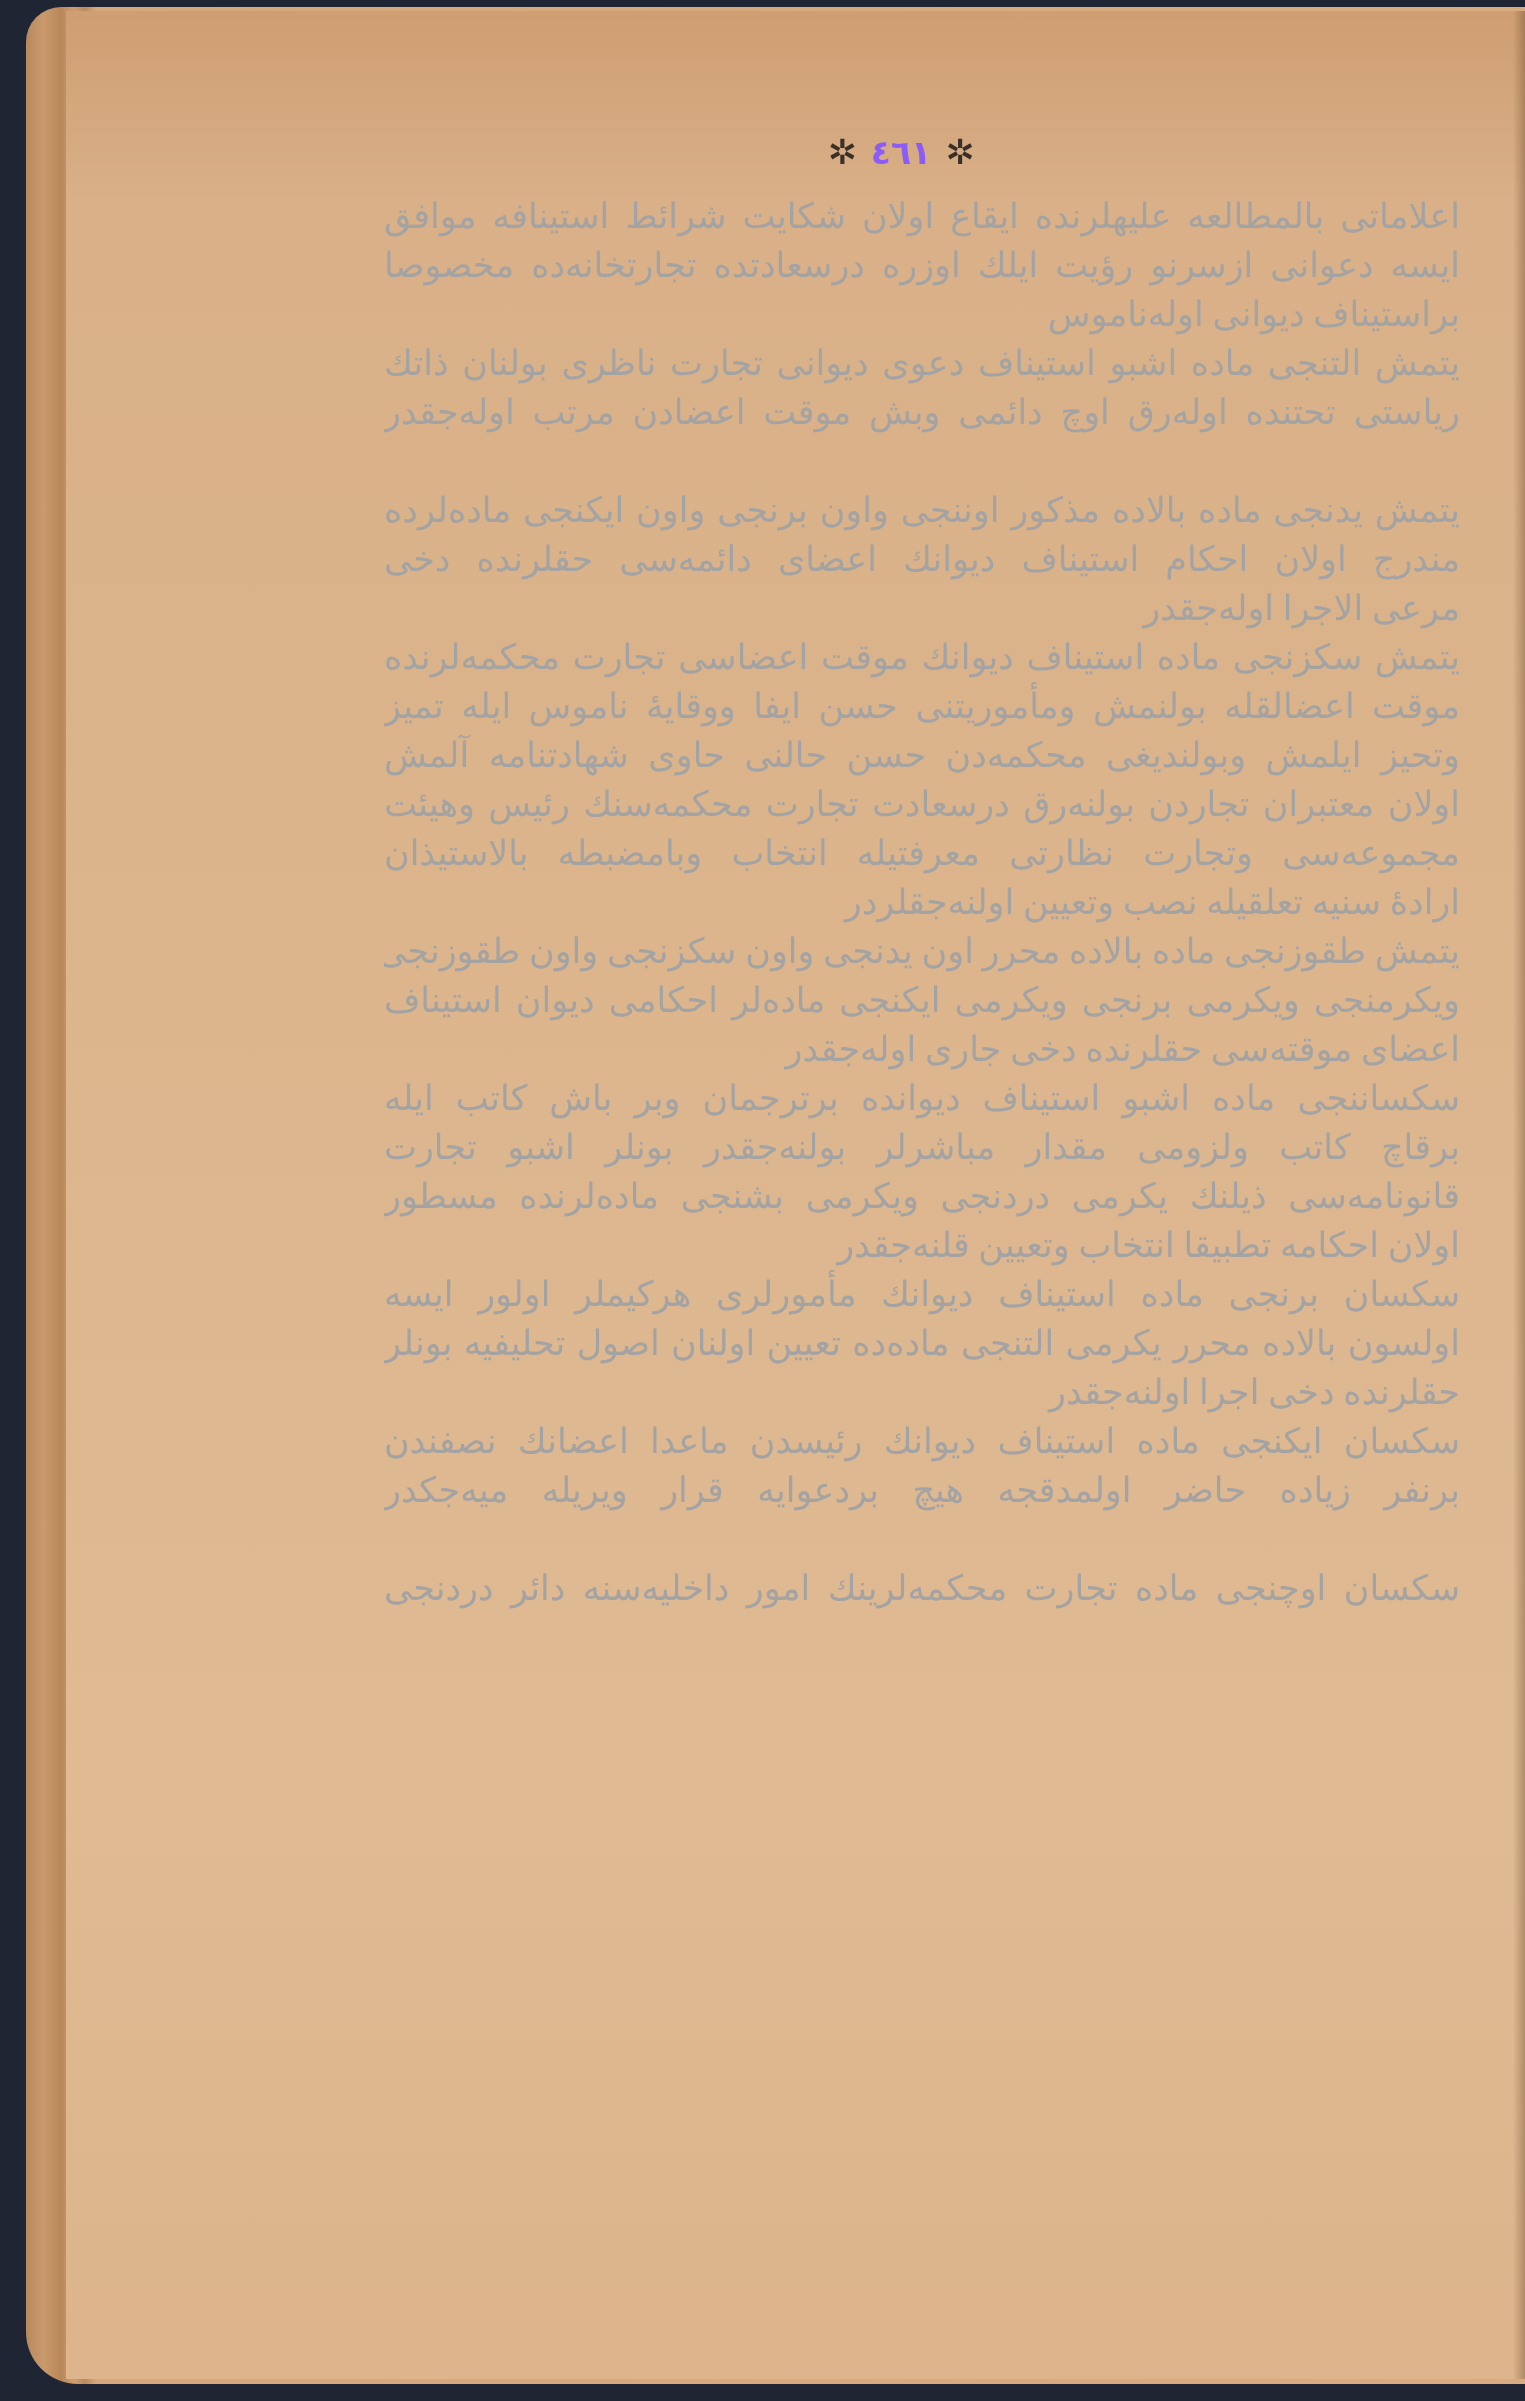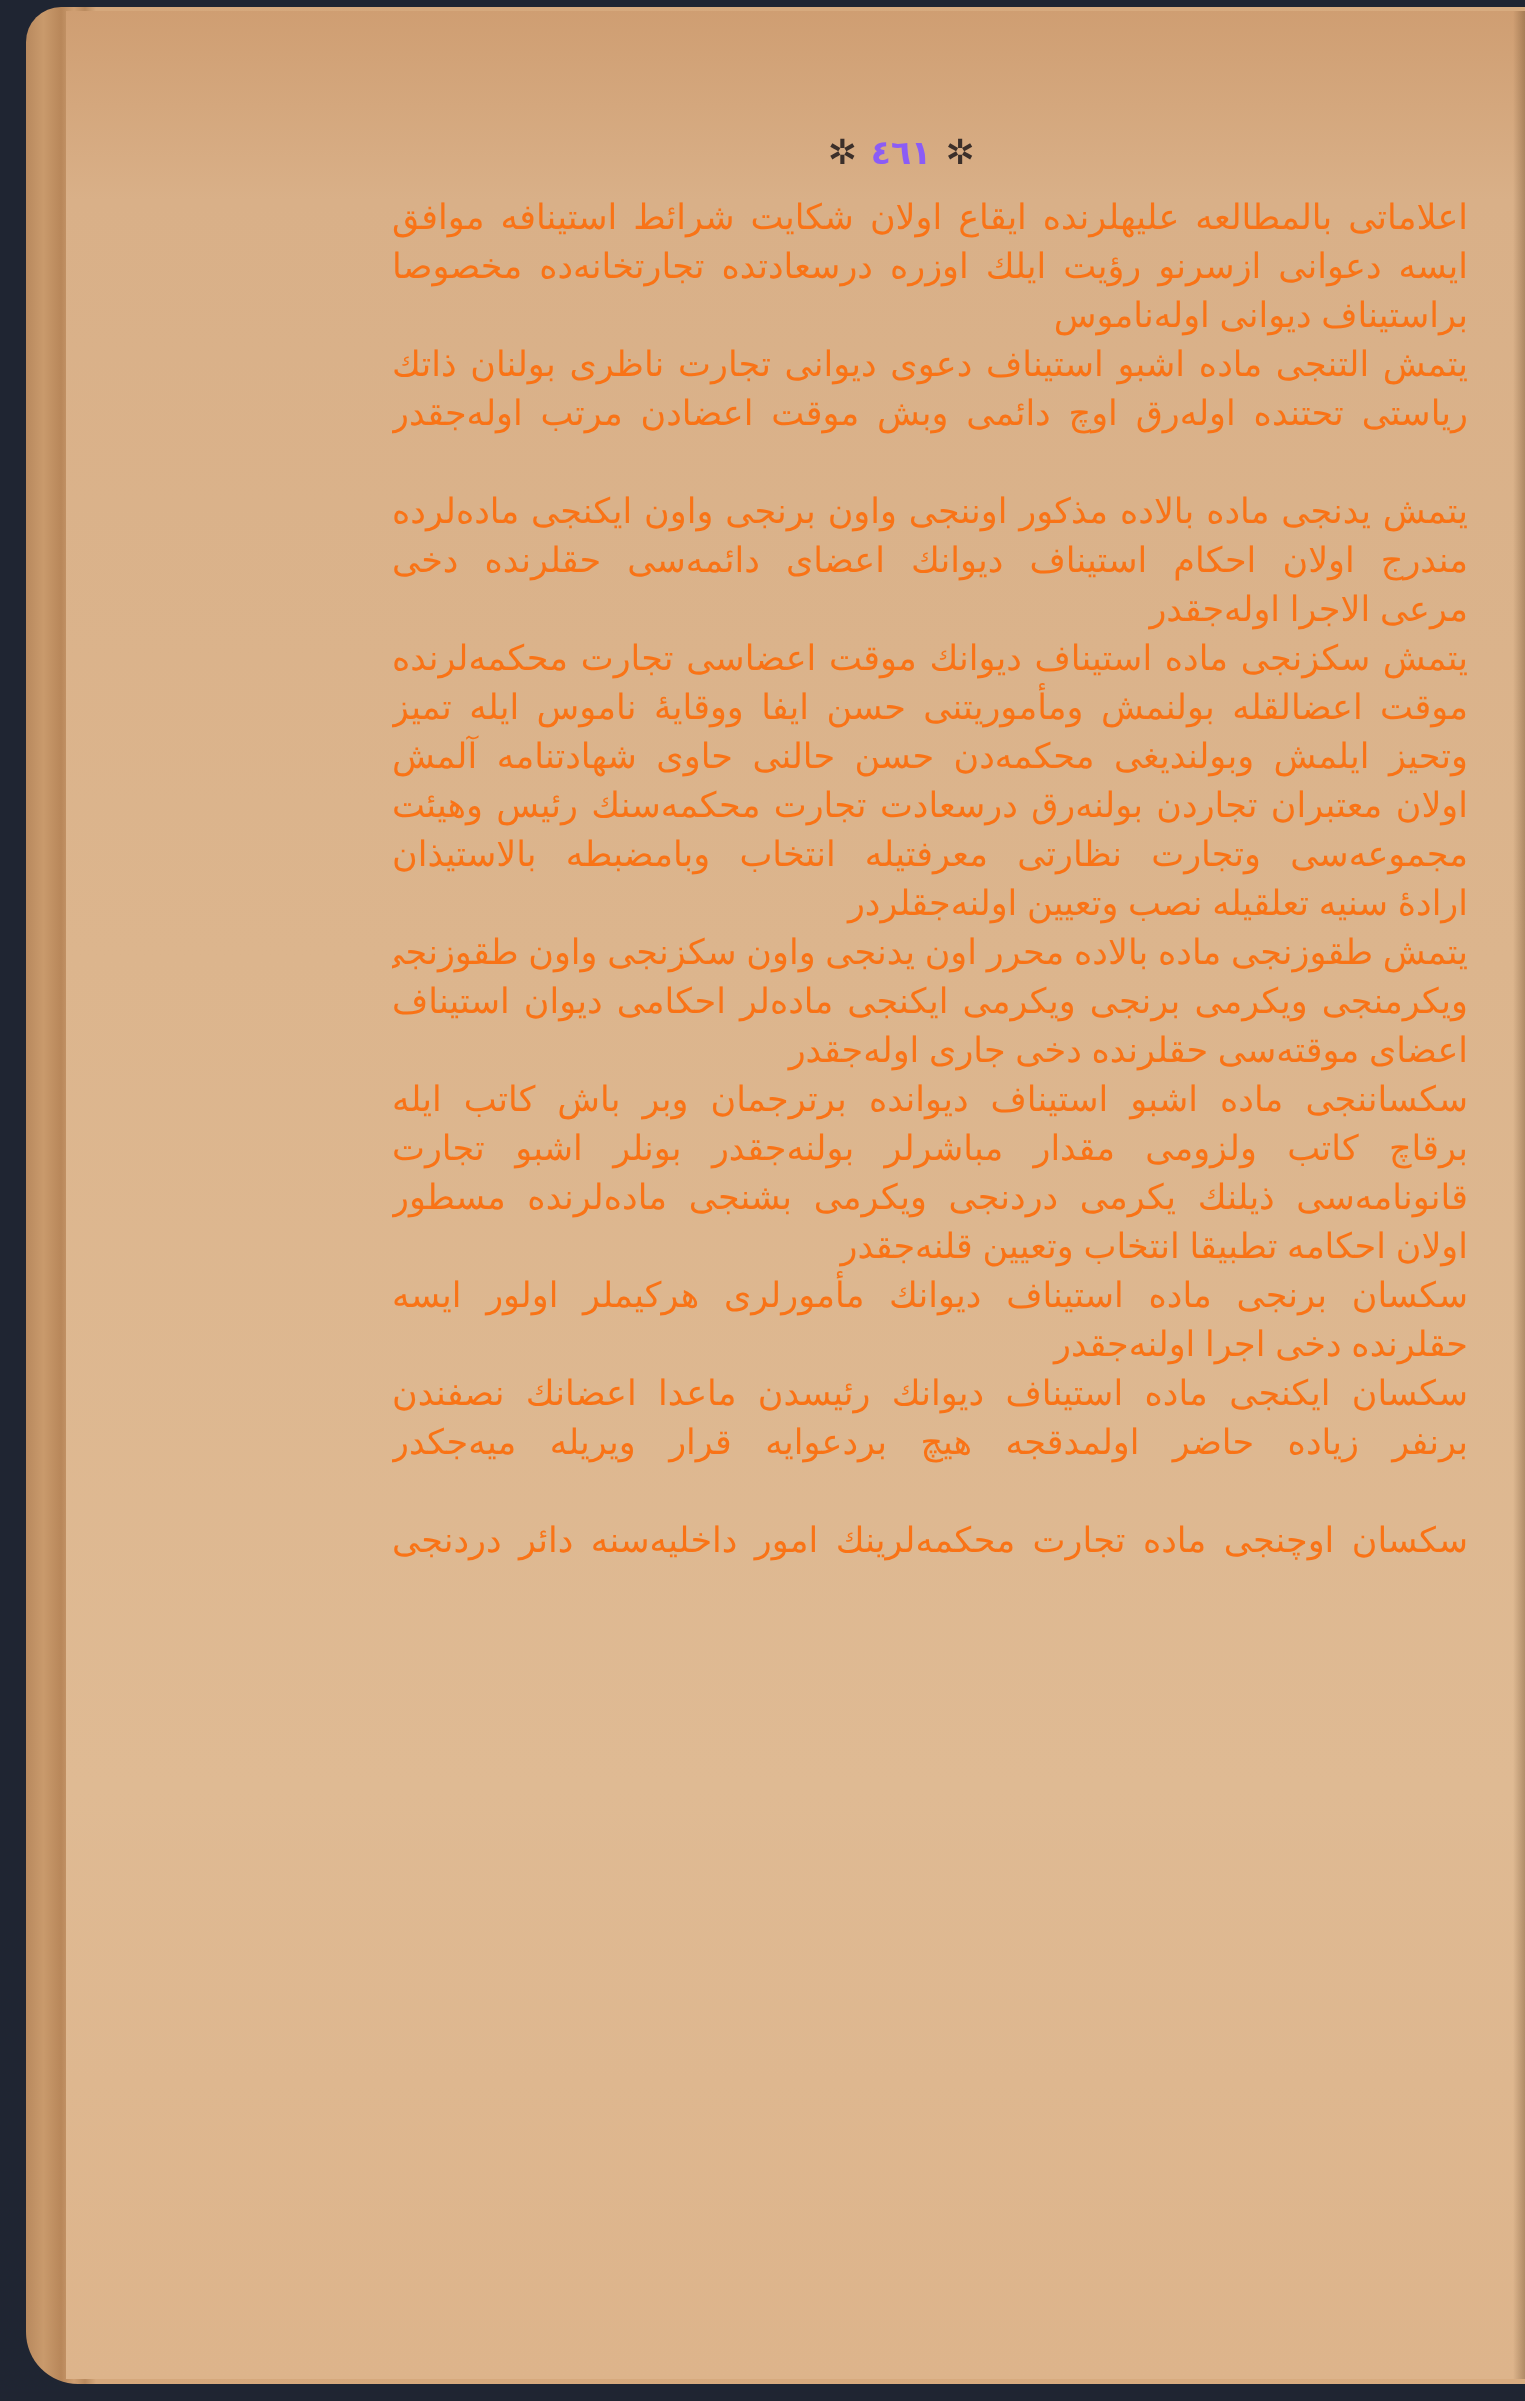--- a/index.html
+++ b/index.html
@@ -60,27 +60,27 @@
     }
     .page-number {
       font-family: "DejaVu Sans", sans-serif;
       font-size: 33px;
       font-weight: bold;
       color: #8b5cf6;
       direction: rtl;
     }
     .body-text {
       position: absolute;
-      left: 392px;
+      left: 384px;
       top: 192px;
       width: 1076px;
       direction: rtl;
-      font-family: Liberation Sans, sans-serif;
+      font-family: Liberation Serif, serif;
       font-size: 35px;
-      color: #f97316;
+      color: #a3a3a3;
     }
     .line {
       height: 49px;
       line-height: 49px;
       white-space: nowrap;
       overflow: hidden;
       text-align: justify;
       text-align-last: justify;
     }
     .line.short {
@@ -119,19 +119,20 @@
     <div class="line">مجموعه‌سی وتجارت نظارتی معرفتیله انتخاب وبامضبطه بالاستیذان</div>
     <div class="line short">ارادهٔ سنیه تعلقیله نصب وتعیین اولنه‌جقلردر</div>
     <div class="line">یتمش طقوزنجی ماده    بالاده محرر اون یدنجی واون سکزنجی واون طقوزنجی</div>
     <div class="line">ویکرمنجی ویکرمی برنجی ویکرمی ایکنجی ماده‌لر احکامی دیوان استیناف</div>
     <div class="line short">اعضای موقته‌سی حقلرنده دخی جاری اوله‌جقدر</div>
     <div class="line">سکساننجی ماده    اشبو استیناف دیوانده برترجمان وبر باش کاتب ایله</div>
     <div class="line">برقاچ کاتب ولزومی مقدار مباشرلر بولنه‌جقدر بونلر اشبو تجارت</div>
     <div class="line">قانونامه‌سی ذیلنك یکرمی دردنجی ویکرمی بشنجی ماده‌لرنده مسطور</div>
     <div class="line short">اولان احکامه تطبیقا انتخاب وتعیین قلنه‌جقدر</div>
     <div class="line">سکسان برنجی ماده    استیناف دیوانك مأمورلری هرکیملر اولور ایسه</div>
+    <div class="line">اولسون بالاده محرر یکرمی التنجی ماده‌ده تعیین اولنان اصول تحلیفیه بونلر</div>
     <div class="line short">حقلرنده دخی اجرا اولنه‌جقدر</div>
     <div class="line">سکسان ایکنجی ماده    استیناف دیوانك رئیسدن ماعدا اعضانك نصفندن</div>
     <div class="line gap-after">برنفر زیاده حاضر اولمدقجه هیچ بردعوایه قرار ویریله میه‌جکدر</div>
     <div class="line">سکسان اوچنجی ماده    تجارت محکمه‌لرینك امور داخلیه‌سنه دائر دردنجی</div>
   </div>
 </div>
 
 
 </body></html>

